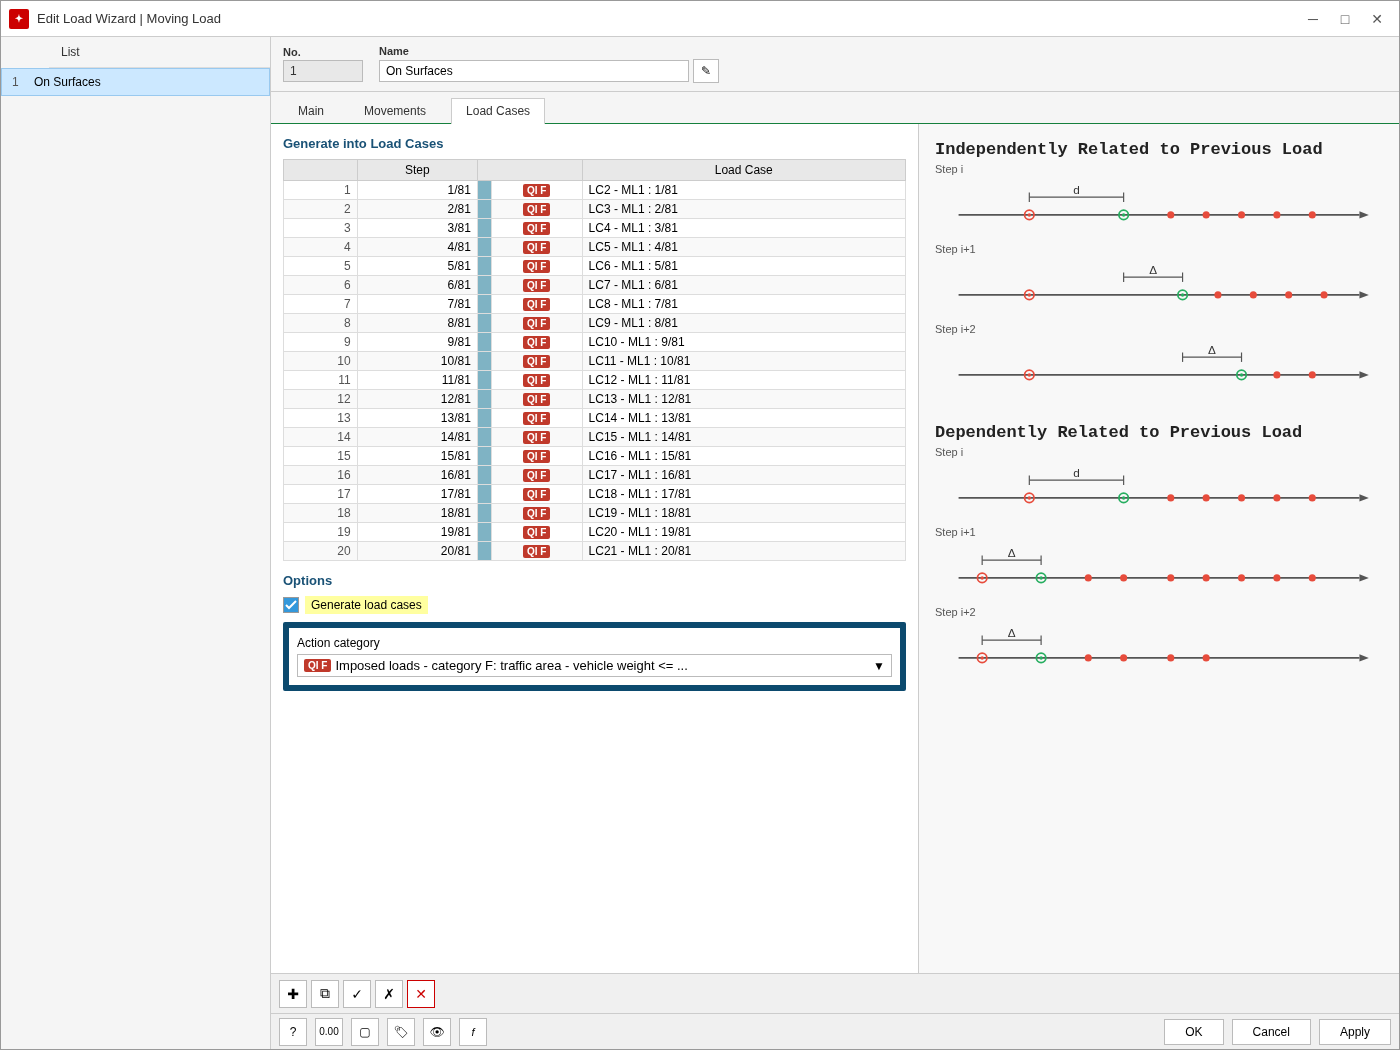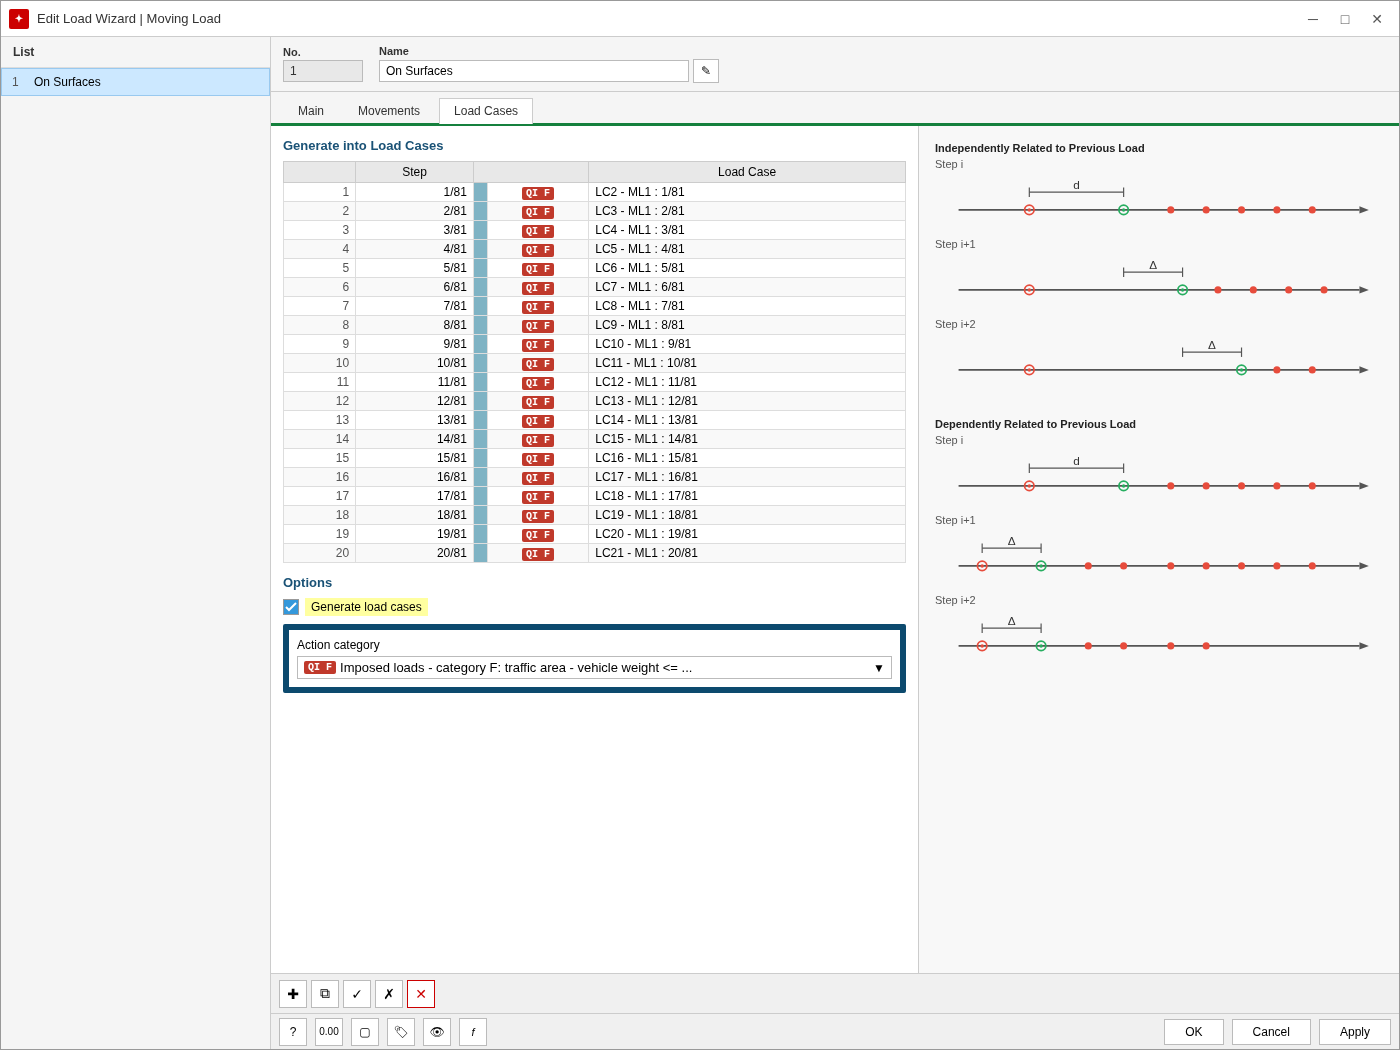--- a/index.html
+++ b/index.html
@@ -10,70 +10,70 @@
     .title-bar { background: #fff; height: 36px; display: flex; align-items: center; justify-content: space-between; padding: 0 8px; border-bottom: 1px solid #ccc; }
     .title-bar-left { display: flex; align-items: center; gap: 8px; }
     .title-icon { width: 20px; height: 20px; background: #c00; border-radius: 2px; display: flex; align-items: center; justify-content: center; color: white; font-size: 10px; font-weight: bold; }
     .title-text { font-size: 13px; color: #333; }
     .title-controls { display: flex; gap: 4px; }
     .title-btn { width: 28px; height: 28px; display: flex; align-items: center; justify-content: center; border: none; background: transparent; cursor: pointer; font-size: 14px; color: #555; }
     
     .main-content { display: flex; flex: 1; overflow: hidden; }
     
     .sidebar { width: 270px; background: #f5f5f5; border-right: 1px solid #ccc; display: flex; flex-direction: column; }
-    .sidebar-header { padding: 8px 12px; font-weight: bold; font-size: 12px; color: #333; border-bottom: 1px solid #ddd; }
+    .sidebar-header { padding: 8px 12px; font-weight: normal; font-size: 12px; color: #333; border-bottom: 1px solid #ddd; margin-left: 48px; }
     .sidebar-item { padding: 6px 10px; cursor: pointer; display: flex; align-items: center; gap: 6px; }
     .sidebar-item.selected { background: #cce8ff; border: 1px solid #99c9ef; }
     .sidebar-item-num { color: #555; min-width: 16px; }
     
     .right-panel { flex: 1; display: flex; flex-direction: column; overflow: hidden; }
     
     .top-fields { display: flex; padding: 8px 12px; gap: 16px; align-items: center; background: #f5f5f5; border-bottom: 1px solid #ccc; }
     .field-group { display: flex; flex-direction: column; gap: 2px; }
     .field-label { font-weight: bold; font-size: 11px; color: #333; }
     .field-input { border: 1px solid #bbb; padding: 3px 6px; font-size: 12px; background: #e8e8e8; color: #333; min-width: 80px; }
     .field-input-wide { min-width: 340px; display: flex; align-items: center; gap: 4px; }
     .name-input { border: 1px solid #bbb; padding: 3px 6px; font-size: 12px; background: white; flex: 1; }
     .name-edit-btn { width: 26px; height: 24px; border: 1px solid #bbb; background: white; cursor: pointer; display: flex; align-items: center; justify-content: center; font-size: 12px; }
     
-    .tab-bar { display: flex; padding: 6px 12px 0; background: #f5f5f5; border-bottom: 3px solid #15803d; gap: 4px; }
+    .tab-bar { display: flex; padding: 6px 12px 0; background: #f5f5f5; border-bottom: 1px solid #15803d; gap: 10px; }
     .tab { padding: 5px 14px; border: 1px solid transparent; border-bottom: none; cursor: pointer; font-size: 12px; color: #333; background: transparent; }
     .tab.active { background: white; border-color: #ccc; border-bottom-color: white; margin-bottom: -1px; }
     
     .panel-content { flex: 1; display: flex; overflow: hidden; }
     
     .left-main { flex: 1; overflow-y: auto; padding: 12px; background: white; border-right: 1px solid #ccc; }
     
     .section-title { color: #1a5276; font-weight: bold; font-size: 13px; margin-bottom: 8px; }
     
     .generate-table { width: 100%; border-collapse: collapse; font-size: 12px; border-radius: 18px; }
     .generate-table th { text-align: center; padding: 3px 6px; background: #e8e8e8; border: 1px solid #ccc; font-weight: normal; }
     .generate-table td { padding: 2px 6px; border: 1px solid #ddd; text-align: center; }
     .generate-table tr:nth-child(even) td { background: #f9f9f9; }
     .row-num { color: #555; text-align: right !important; }
     .step-cell { text-align: right !important; }
-    .qif-badge { background: #c0392b; color: white; padding: 1px 4px; border-radius: 2px; font-size: 10px; font-weight: bold; font-family: Liberation Mono, monospace; }
+    .qif-badge { background: #c0392b; color: white; padding: 1px 4px; border-radius: 2px; font-size: 10px; font-weight: bold; }
     .lc-cell { text-align: left !important; }
     .teal-cell { background: #7fb3c4 !important; width: 14px; padding: 0 !important; }
     
     .options-section { margin-top: 12px; }
     .options-title { color: #1a5276; font-weight: bold; font-size: 13px; margin-bottom: 8px; }
     .checkbox-row { display: flex; align-items: center; gap: 6px; margin-bottom: 8px; }
     .checkbox-item { width: 16px; height: 16px; border: 1px solid #999; background: #3498db; display: flex; align-items: center; justify-content: center; cursor: pointer; }
     .checkbox-item svg { width: 12px; height: 12px; }
     .checkbox-label { background: #ffffa0; padding: 2px 6px; font-size: 12px; }
     
     .action-category-box { border: 6px solid #0c4a6e; padding: 8px; border-radius: 2px; margin-top: 8px; }
     .action-category-label { font-size: 12px; margin-bottom: 4px; }
     .action-category-select { display: flex; align-items: center; gap: 4px; border: 1px solid #bbb; padding: 3px 6px; background: white; cursor: pointer; width: 100%; }
     .select-arrow { margin-left: auto; }
     
     .diagrams-panel { width: 480px; overflow-y: auto; padding: 16px; background: #f8f8f8; }
     .diagram-section { margin-bottom: 24px; }
-    .diagram-section-title { font-weight: bold; font-size: 11px; color: #222; margin-bottom: 4px; }
+    .diagram-section-title { font-weight: bold; font-size: 17px; color: #222; margin-bottom: 4px; font-family: Liberation Mono, monospace; }
     .diagram { position: relative; height: 60px; margin-bottom: 4px; }
     .diagram svg { width: 100%; height: 100%; }
     
     .bottom-toolbar { height: 40px; background: #f0f0f0; border-top: 1px solid #ccc; display: flex; align-items: center; padding: 0 8px; gap: 4px; }
     .toolbar-btn { width: 28px; height: 28px; border: 1px solid #bbb; background: white; cursor: pointer; display: flex; align-items: center; justify-content: center; font-size: 14px; }
     .toolbar-btn.red-x { border-color: #c00; }
     
     .status-bar { height: 36px; background: #f0f0f0; border-top: 1px solid #ccc; display: flex; align-items: center; justify-content: space-between; padding: 0 8px; }
     .status-left { display: flex; align-items: center; gap: 8px; }
     .status-btn { width: 28px; height: 28px; border: 1px solid #bbb; background: white; cursor: pointer; display: flex; align-items: center; justify-content: center; font-size: 12px; }

